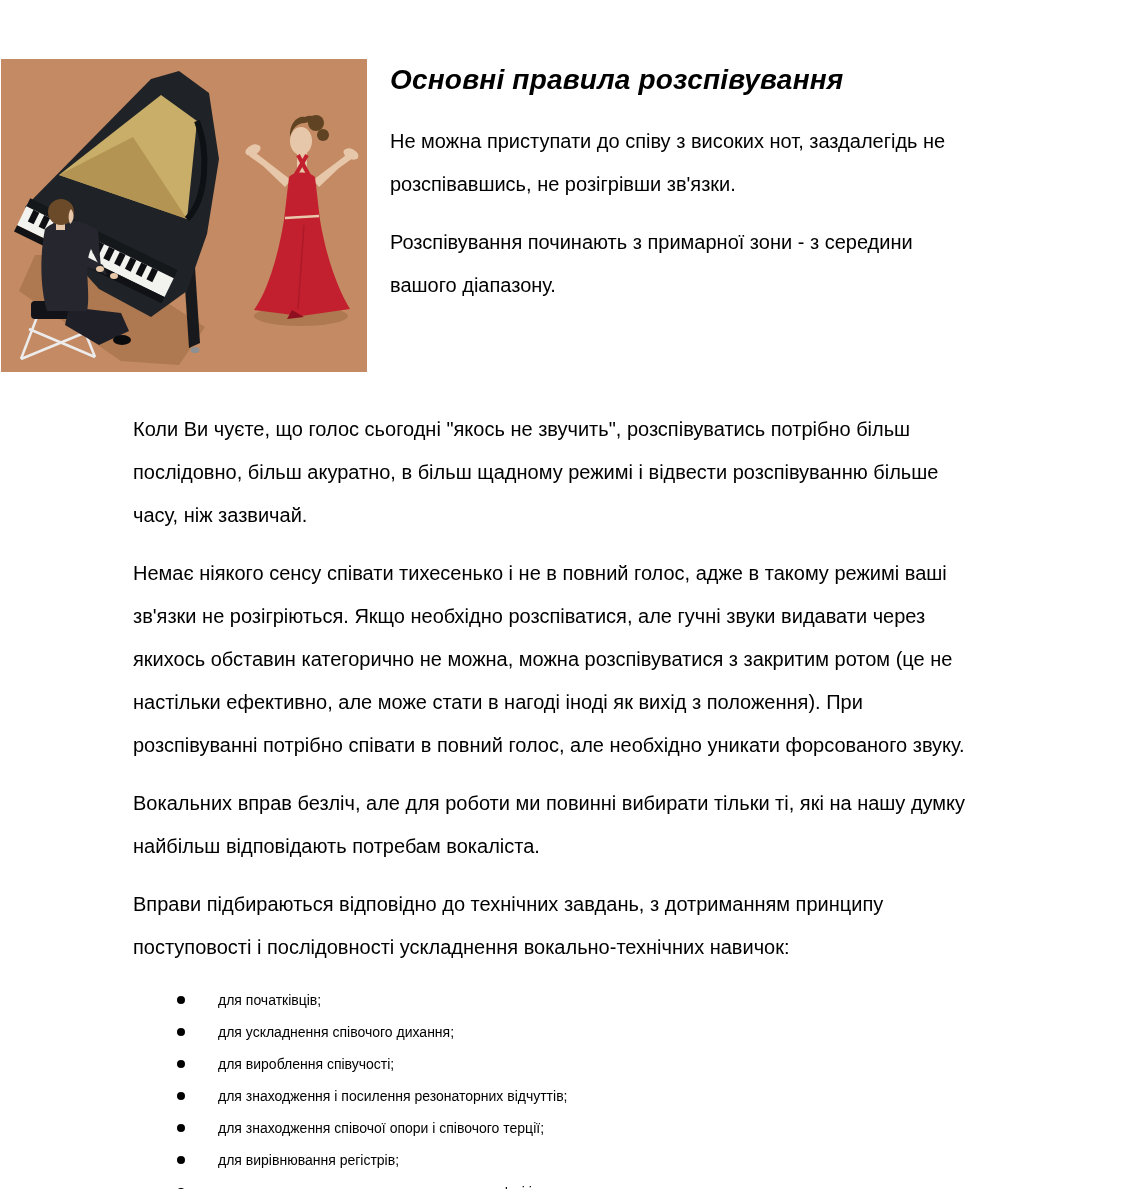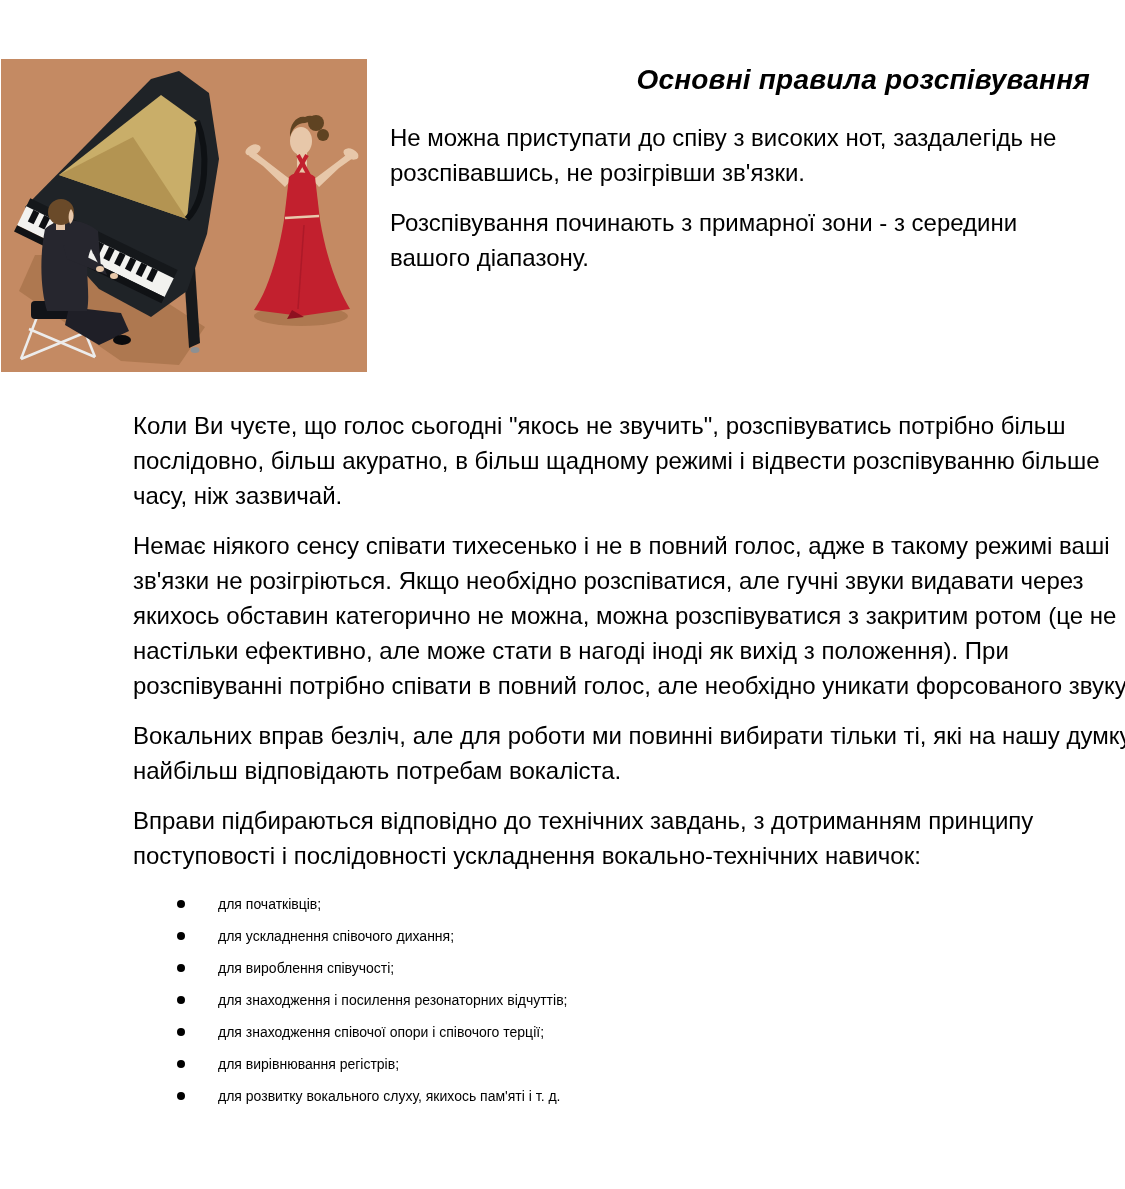--- a/index.html
+++ b/index.html
@@ -4,23 +4,23 @@
 <style>
   html, body { margin:0; padding:0; background:#ffffff; }
   body { font-family:"Liberation Sans", sans-serif; color:#000; }
   .page { position:relative; width:1125px; height:1189px; background:#fff; overflow:hidden; }
 
   .hero { position:absolute; left:1px; top:59px; width:366px; height:313px; margin:0; }
   .hero svg { display:block; width:100%; height:100%; }
 
   .intro { position:absolute; left:390px; top:60px; width:700px; }
   .title { font-size:28px; line-height:40px; font-weight:bold; font-style:italic;
-           text-align:right; margin:0 0 20px 0; letter-spacing:0.2px; }
+           text-align:left; margin:0 0 20px 0; letter-spacing:0.2px; }
 
-  p.para { font-size:24px; line-height:35px; margin:0 0 15px 0; white-space:pre-line; }
+  p.para { font-size:20px; line-height:43px; margin:0 0 15px 0; white-space:pre-line; }
 
   .main { position:absolute; left:93px; top:408px; width:1007px;margin-left:40px; }
 
   ul.blist { margin:2px 0 0 0; padding:0 0 0 44px; list-style:none; }
   ul.blist li { position:relative; padding-left:41px; font-size:14px; line-height:32px; }
   ul.blist li::before { content:""; position:absolute; left:0; top:12px;
                         width:8px; height:8px; background:#000; border-radius:50%; }
 </style>
 </head>
 <body>

